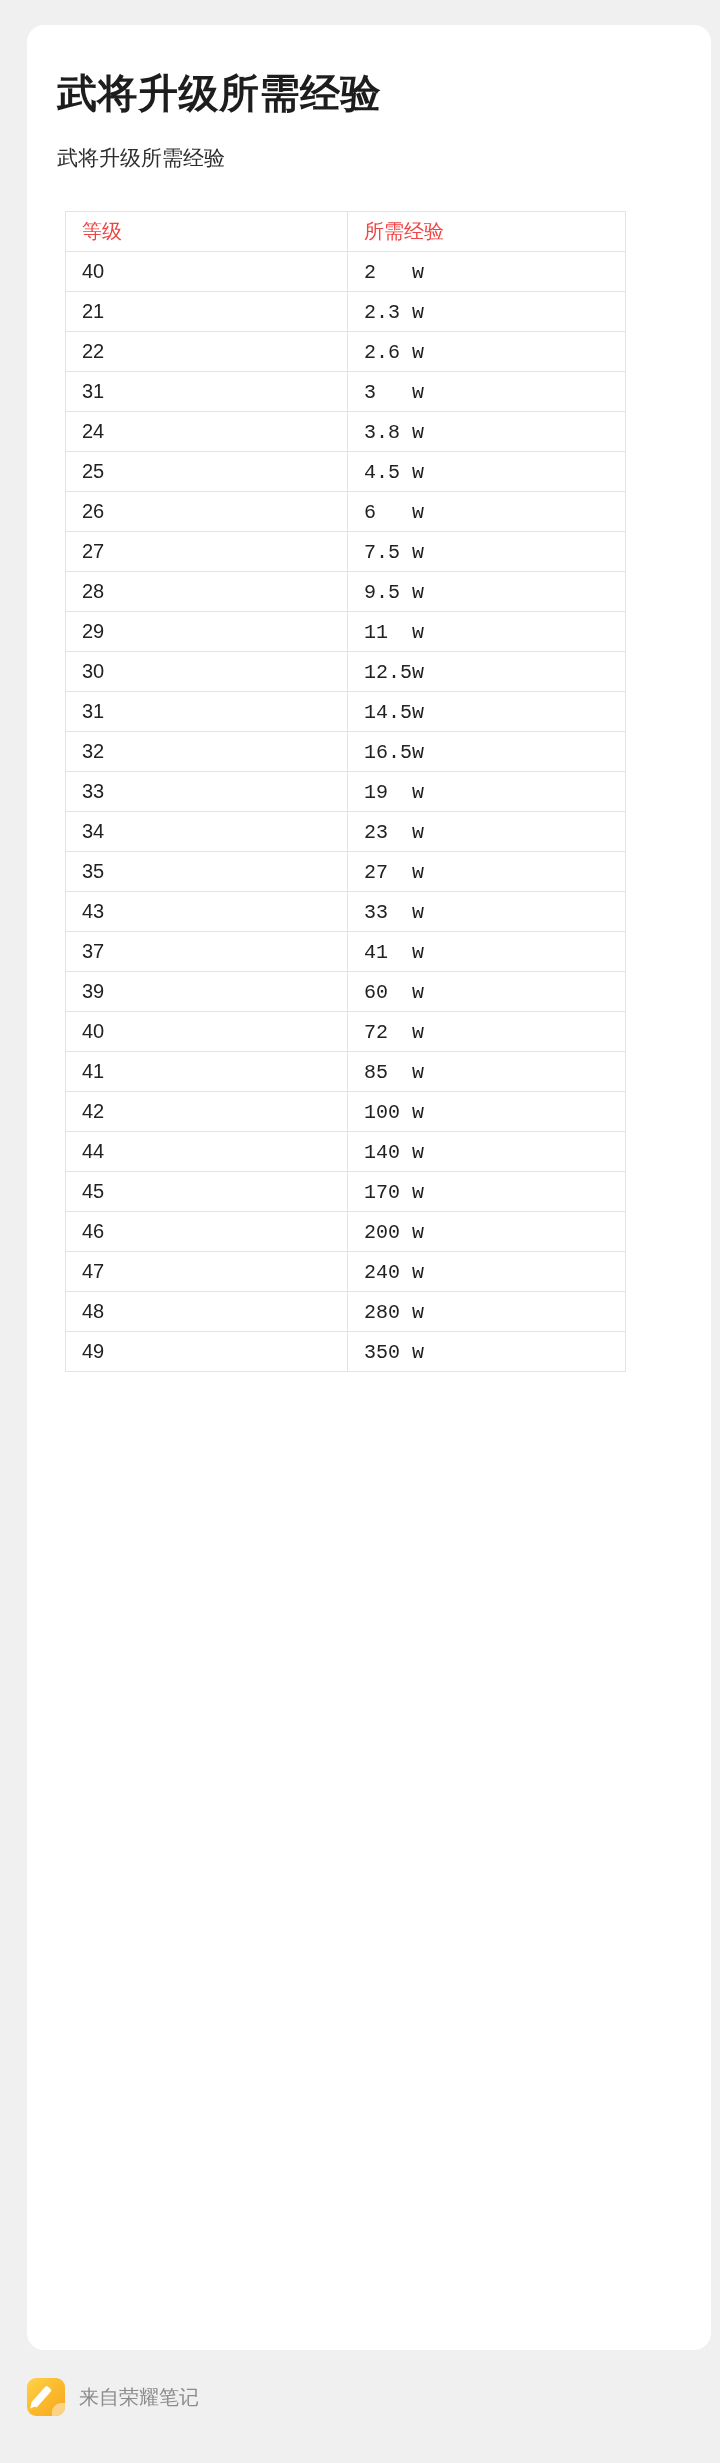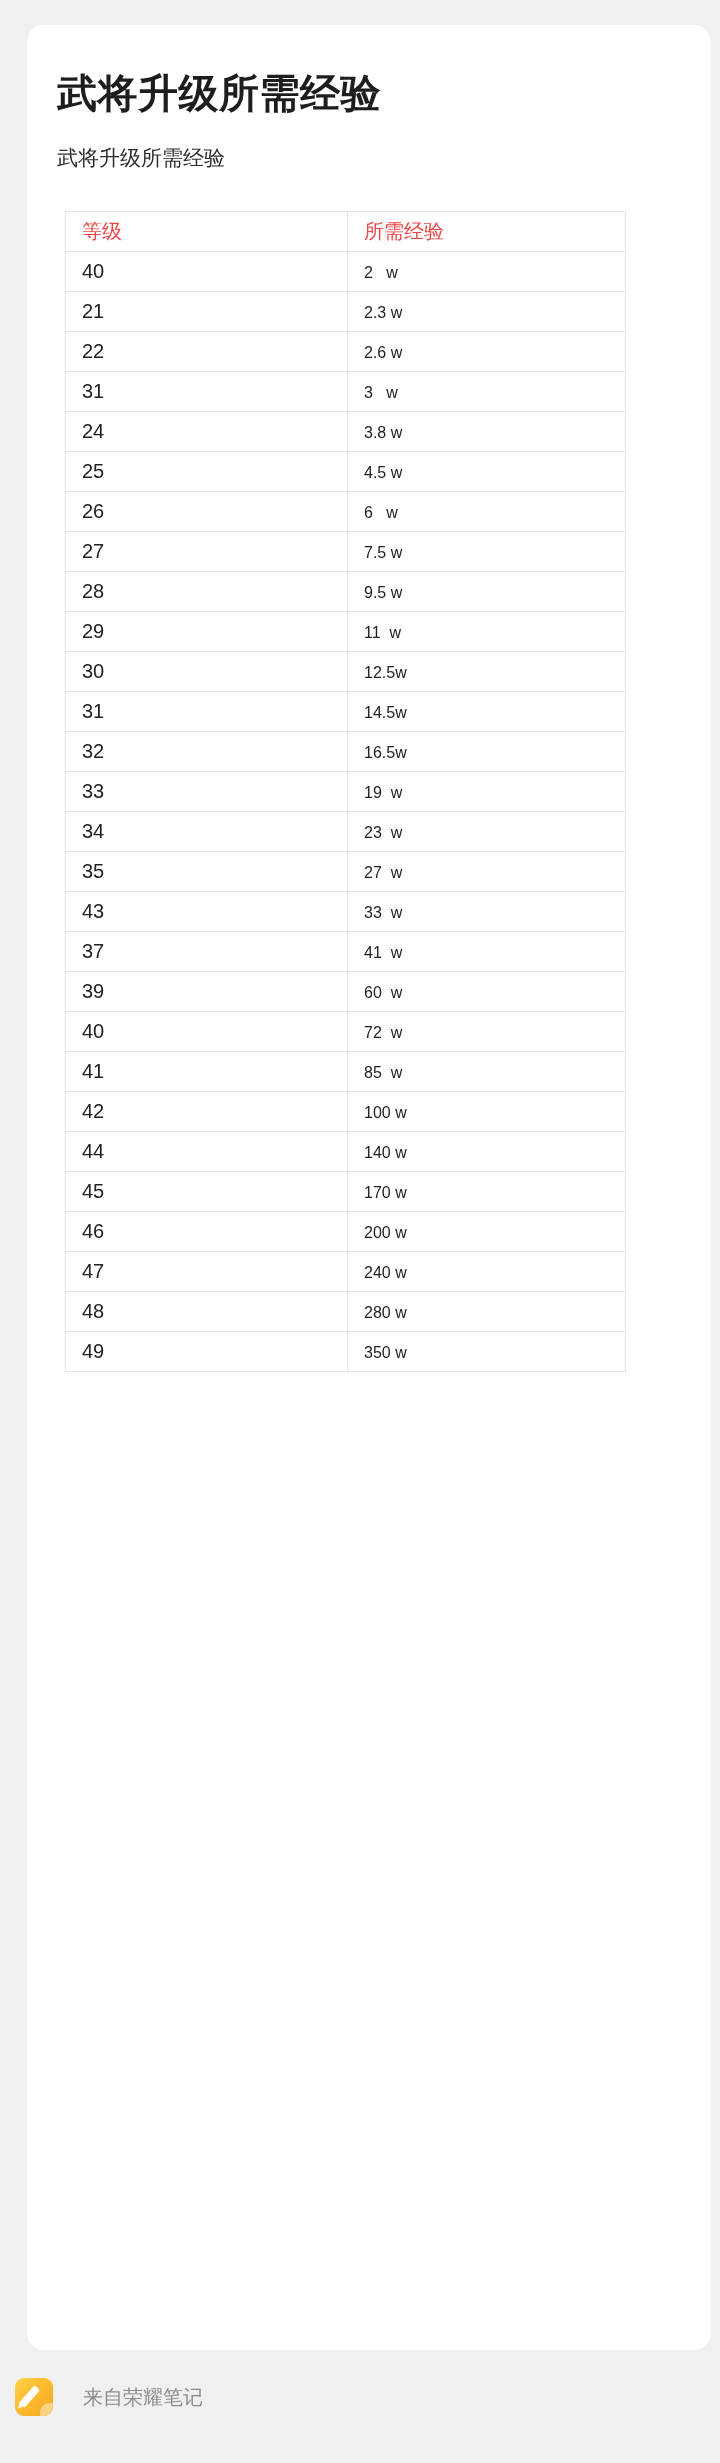--- a/index.html
+++ b/index.html
@@ -74,34 +74,34 @@
 
   table.exp-table th {
     color: #ef4444;
     font-weight: normal;
   }
 
   table.exp-table col.c-level { width: 282px; }
   table.exp-table col.c-exp   { width: 278px; }
 
   .exp-value {
-    font-family: Liberation Sans, sans-serif;
-    font-size: 16px;
+    font-family: Liberation Mono, monospace;
+    font-size: 20px;
     white-space: pre;
     letter-spacing: 0px;
   }
 
   
   #note-footer {
     position: absolute;
-    left: 15px;
+    left: 27px;
     top: 2378px;
     display: flex;
     align-items: center;
-    gap: 30px;
+    gap: 14px;
   }
 
   #source-icon {
     width: 38px;
     height: 38px;
     border-radius: 9px;
     background: linear-gradient(135deg, #ffd24a 0%, #fbbb2e 48%, #f6a81f 100%);
     position: relative;
     overflow: hidden;
     flex: 0 0 auto;

